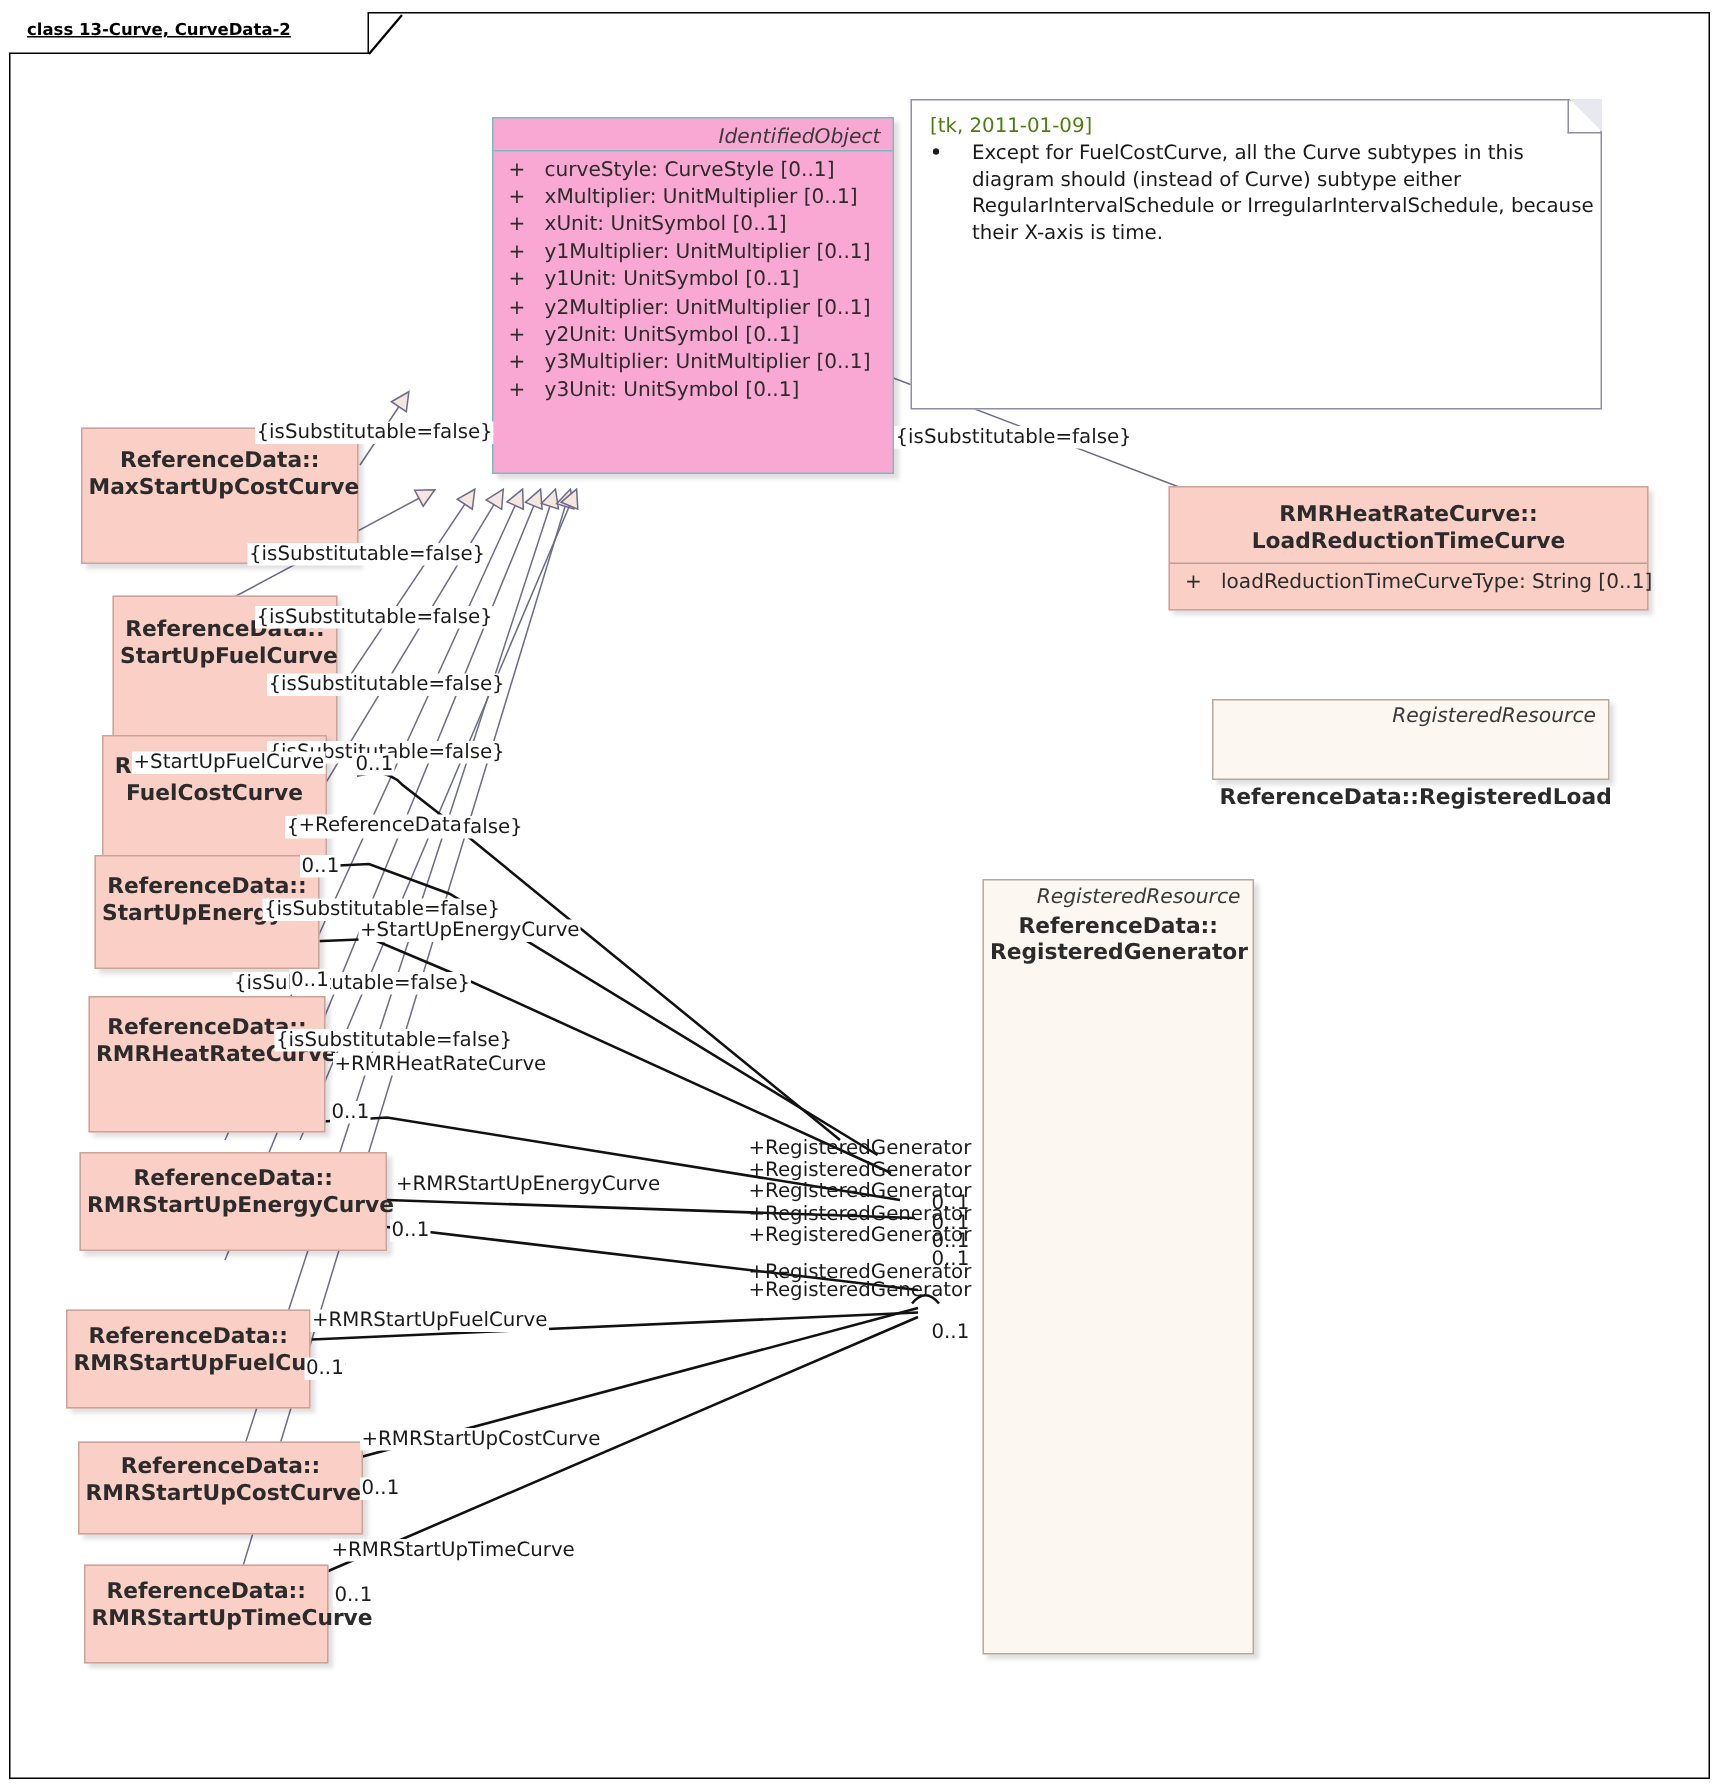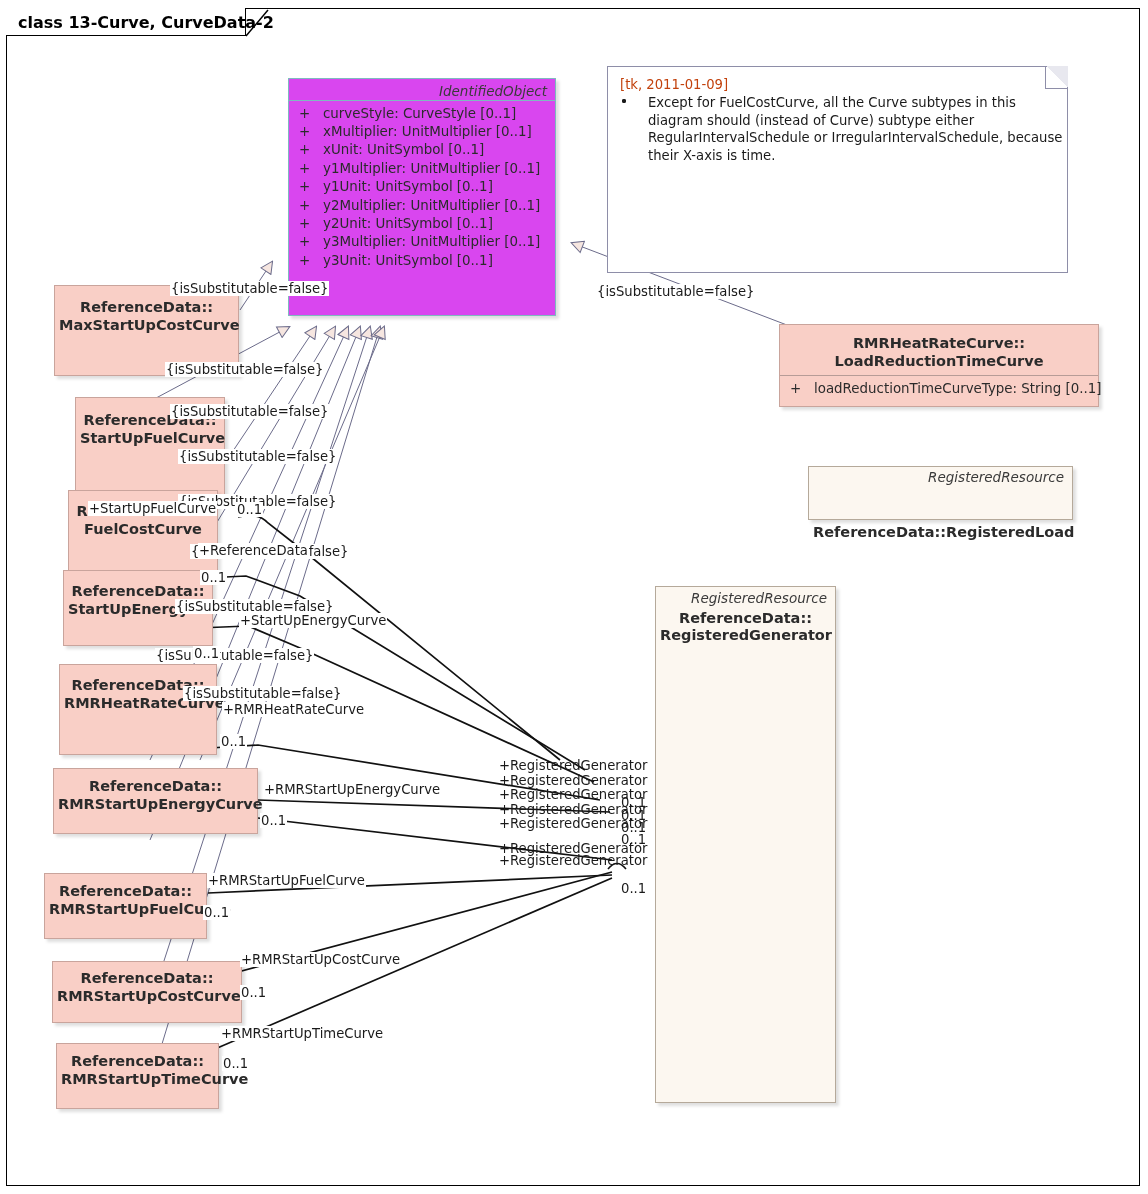--- a/index.html
+++ b/index.html
@@ -3,43 +3,43 @@
 <meta charset="utf-8">
 <style>
   html,body{margin:0;padding:0;background:#ffffff;}
   body{font-family:"DejaVu Sans","Liberation Sans",sans-serif;}
   #stage{position:relative;width:1148px;height:1194px;background:#fff;overflow:hidden;}
 
   
   .frame{position:absolute;left:6px;top:8px;width:1134px;height:1178px;border:1.5px solid #000;box-sizing:border-box;}
   .frame-tab{position:absolute;left:6px;top:8px;height:28px;box-sizing:border-box;
              border-right:1.5px solid #000;border-bottom:1.5px solid #000;background:#fff;}
-  .frame-tab-label{position:absolute;left:18px;top:13px;font-size:16px;font-weight:bold;color:#000;white-space:nowrap;}
+  .frame-tab-label{position:absolute;left:18px;top:13px;font-size:11px;font-weight:bold;color:#000;white-space:nowrap;text-decoration:underline;}
 
   
   .cls{position:absolute;box-sizing:border-box;border:1px solid #9d8c8c;
        box-shadow:3px 3px 3px rgba(0,0,0,0.13);}
   .cls.pink{background:#f9cfc6;border-color:#c9a49c;}
-  .cls.cyan{background:#d946ef;border-color:#7fb9c0;}
+  .cls.cyan{background:#f9a8d4;border-color:#7fb9c0;margin-left:40px;}
   .cls.cream{background:#fcf7f0;border-color:#b5a99a;}
   .cls .stereo{font-style:italic;font-size:13.5px;color:#3a3a3a;text-align:right;padding:5px 8px 0 0;line-height:1.15;white-space:nowrap;overflow:hidden;}
   .cls .nm{font-weight:bold;font-size:14.5px;color:#2b2b2b;text-align:center;line-height:1.22;padding:2px 4px 5px 4px;}
   .cls .nm .pkg{font-weight:bold;}
   .cls .sep{height:1px;background:#b79c97;margin:0;}
   .cls.cyan .sep{background:#7fb9c0;}
   .attrs{padding:4px 0 4px 0;}
   .attr{font-size:13.4px;color:#2b2b2b;line-height:18.4px;white-space:nowrap;padding-left:10px;}
   .attr .vis{display:inline-block;width:24px;color:#2b2b2b;}
 
   
   .note{position:absolute;box-sizing:border-box;background:#fff;border:1px solid #8e8ea8;}
   .note-fold{position:absolute;right:-1px;top:-1px;width:22px;height:22px;
              background:linear-gradient(225deg,#e8e8ef 0 50%,transparent 50%);
              border-left:1px solid #8e8ea8;border-bottom:1px solid #8e8ea8;}
-  .note-head{font-size:13.2px;color:#c2410c;padding:10px 8px 0 12px;}
+  .note-head{font-size:13.2px;color:#4d7c0f;padding:10px 8px 0 12px;}
   .note-list{margin:1px 0 0 0;padding:0;list-style:none;}
   .note-list li{position:relative;font-size:13.2px;color:#1a1a1a;line-height:17.6px;
                 padding-left:40px;margin-top:2px;}
   .note-list li .bull{position:absolute;left:14px;top:5px;width:4px;height:4px;border-radius:50%;background:#1a1a1a;}
 
   
   .lbl{position:absolute;font-size:13.2px;color:#1a1a1a;white-space:nowrap;background:#fff;
        padding:0 1px;line-height:15px;}
   .lbl.nobg{background:transparent;}
   .lbl.mult{font-size:13.2px;}

